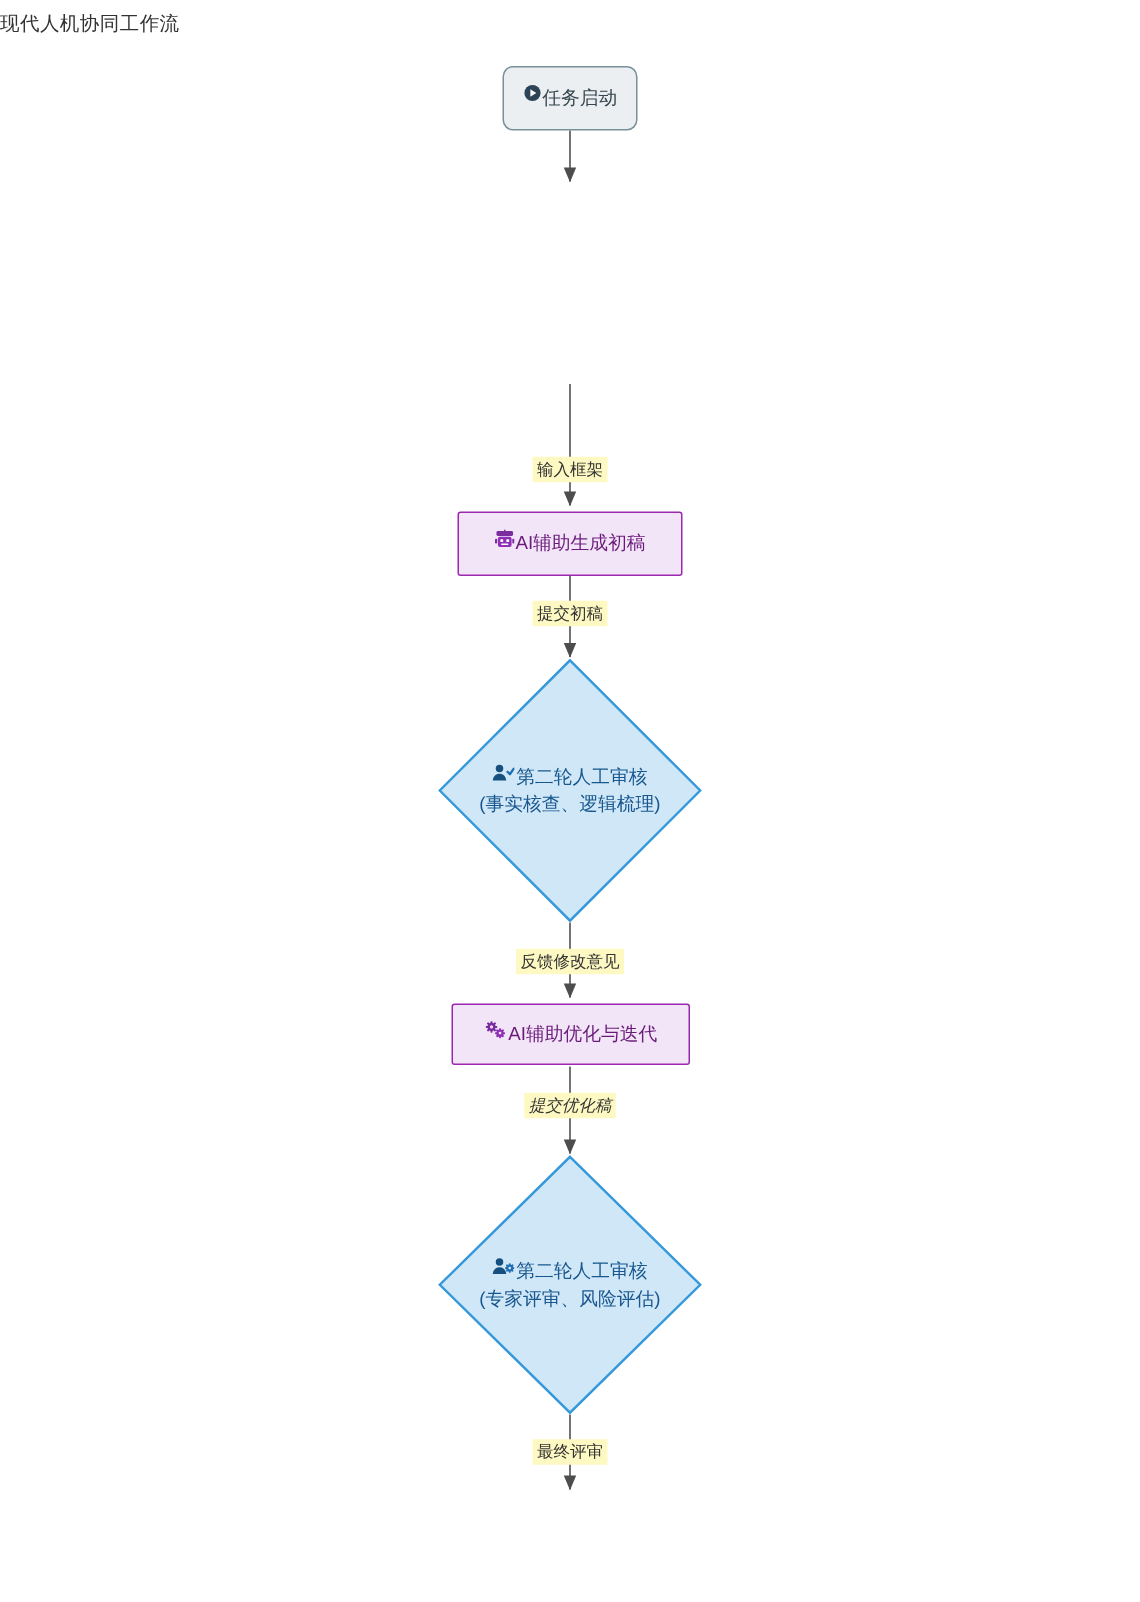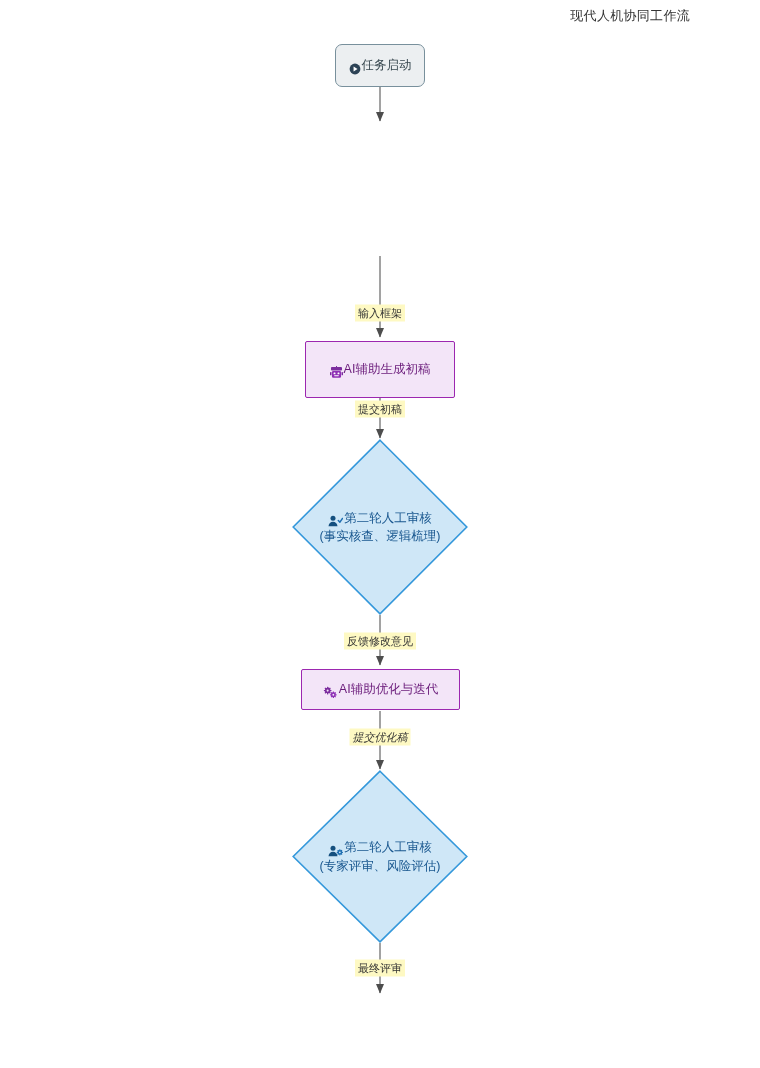--- a/index.html
+++ b/index.html
@@ -20,21 +20,21 @@
     left: 0; top: 0;
     width: 760px;
     height: 1068px;
   }
 
   .flow-title {
     position: absolute;
     left: 0;
     top: 7px;
     width: 690px;
-    text-align: right;
+    text-align: left;
     font-size: 13px;
     color: #333333;
     letter-spacing: 0.3px;
     white-space: nowrap;
   }
 
   
   .node {
     position: absolute;
     box-sizing: border-box;
@@ -43,21 +43,21 @@
     align-items: center;
     justify-content: center;
     text-align: center;
     line-height: 1.45;
     font-size: 12.5px;
   }
 
   .node .line {
     white-space: nowrap;
     display: flex;
-    align-items: flex-end;
+    align-items: flex-start;
     justify-content: center;
     gap: 1px;
   }
 
   .node .ico {
     display: inline-flex;
     align-items: center;
     justify-content: center;
     line-height: 0;
   }
@@ -158,21 +158,21 @@
         <svg width="12" height="12" viewBox="0 0 16 16">
           <circle cx="8" cy="8" r="7.2" fill="#2d4356"></circle>
           <path d="M6.1,4.6 L11.4,8 L6.1,11.4 Z" fill="#ffffff"></path>
         </svg>
       </span>
       <span>任务启动</span>
     </div>
   </div>
 
 
-  <div class="node node-ai" style="left:305px; top:341px; width:150px; height:57px;">
+  <div class="node node-ai" style="left:305px; top:341px; width:150px; height:43px;">
     <div class="line">
       <span class="ico">
         <svg width="13" height="13" viewBox="0 0 16 16">
           <rect x="1.2" y="1.2" width="13.6" height="4.2" rx="1.2" fill="#7b2c9e"></rect>
           <rect x="2.4" y="6" width="11.2" height="8.4" rx="1.6" fill="#8e2fb5"></rect>
           <rect x="4.4" y="8" width="2.3" height="2.3" rx="0.5" fill="#ffffff"></rect>
           <rect x="9.3" y="8" width="2.3" height="2.3" rx="0.5" fill="#ffffff"></rect>
           <rect x="5" y="11.4" width="6" height="1.3" rx="0.6" fill="#ffffff"></rect>
           <rect x="7.4" y="0" width="1.2" height="1.8" fill="#7b2c9e"></rect>
           <rect x="0" y="7.5" width="1.8" height="4" rx="0.8" fill="#7b2c9e"></rect>

